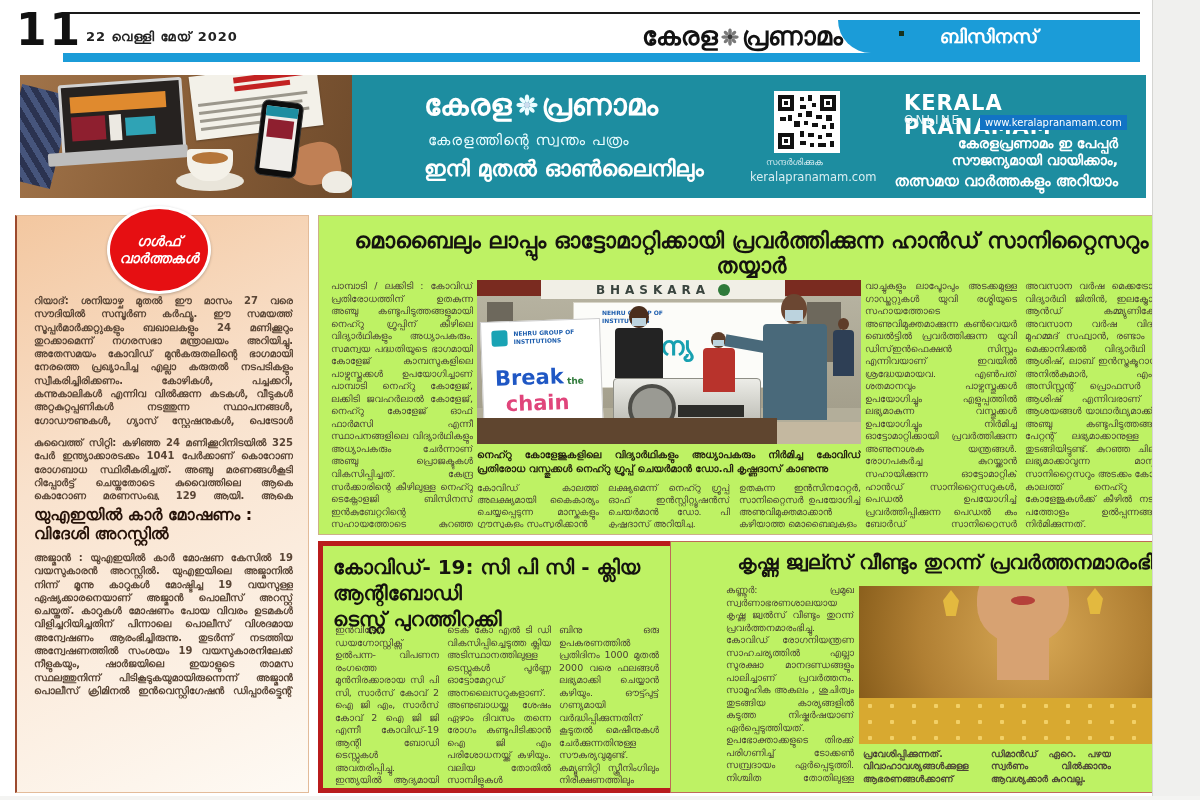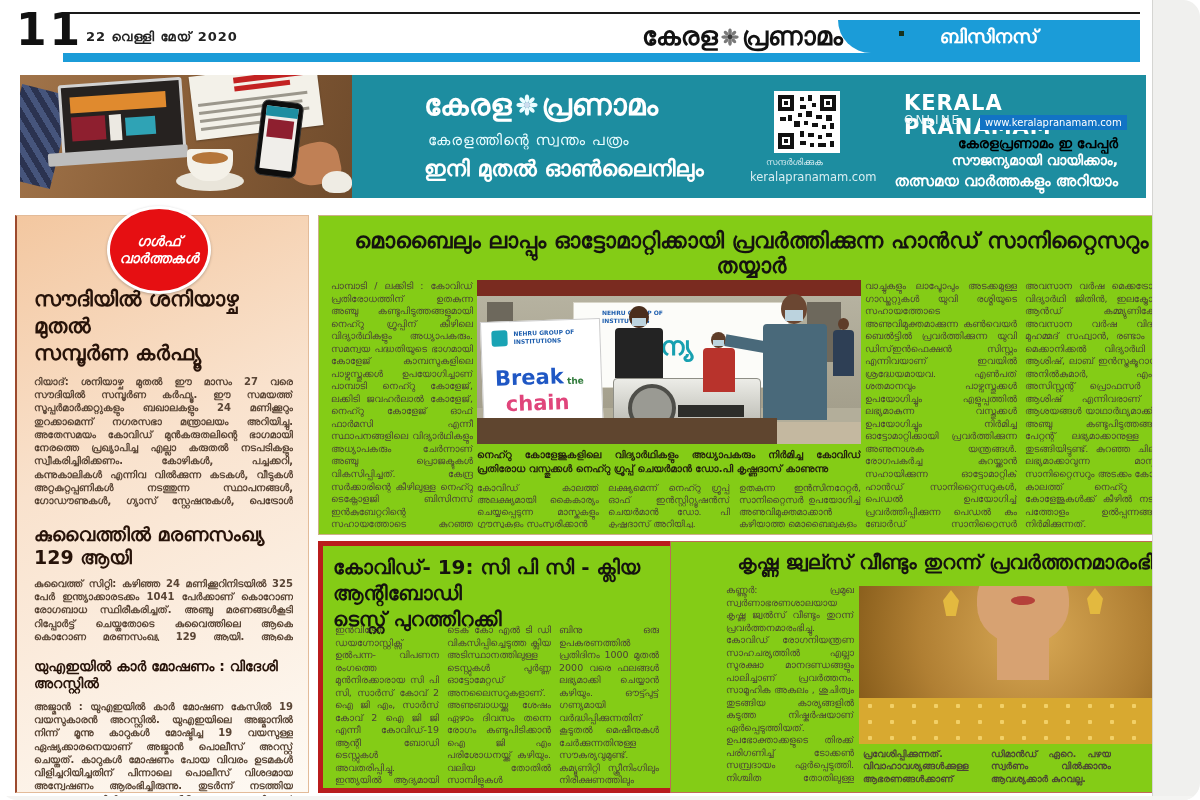--- a/index.html
+++ b/index.html
@@ -1,17 +1,17 @@
 <!DOCTYPE html>
 <html><head>
 <meta charset="utf-8">
 <style>
   html,body{margin:0;padding:0;background:#fff;}
   .page{position:relative;width:1200px;height:800px;background:#ffffff;overflow:hidden;
-        font-family:"DejaVu Sans","Liberation Sans",sans-serif;color:#222;border-radius:17px;}
+        font-family:"DejaVu Sans","Liberation Sans",sans-serif;color:#222;}
   .abs{position:absolute;}
   
   .top-rule{left:63px;top:12px;width:1077px;height:2px;background:#1a1a1a;}
   .page-num{left:16px;top:8px;font-size:44px;font-weight:800;letter-spacing:3px;color:#111;line-height:1;}
   .page-date{left:86px;top:29px;font-size:13px;font-weight:bold;color:#222;letter-spacing:1px;}
   .masthead{left:642px;top:21px;font-size:26px;font-weight:800;color:#121212;display:flex;align-items:center;gap:3px;}
   .section-tab{left:838px;top:20px;width:302px;height:33px;background:#1b9cd8;border-bottom-left-radius:44px;
                display:flex;align-items:center;justify-content:center;}
   .section-tab span{color:#fff;font-weight:bold;font-size:19px;text-align:center;}
   .reg-dot{left:899px;top:31px;width:5px;height:5px;background:#17321e;}
@@ -47,40 +47,40 @@
   .banner-teal{left:332px;top:0;width:794px;height:123px;background:#1d8da0;}
   .b-logo{left:72px;top:12px;font-size:30px;font-weight:800;color:#ffffff;display:flex;align-items:center;gap:4px;}
   .b-tagline{left:76px;top:56px;font-size:15px;color:#eafcff;letter-spacing:1px;}
   .b-subline{left:72px;top:81px;font-size:22px;font-weight:800;color:#ffffff;}
   .qr{left:422px;top:16px;width:66px;height:62px;background:#fff;padding:2px;box-sizing:border-box;}
   .qr-label{left:414px;top:82px;width:84px;text-align:left;font-size:9px;color:#cfe9ee;}
   .qr-url{left:398px;top:95px;width:116px;text-align:center;font-size:11.5px;color:#d8eef2;}
   .online-title{left:552px;top:16px;font-size:21px;font-weight:800;color:#ffffff;letter-spacing:1px;}
   .online-sub{left:552px;top:38px;font-size:12px;color:#dff2f5;letter-spacing:2px;}
   .online-url{left:628px;top:40px;background:#1273c4;color:#fff;font-size:10px;padding:2px 5px;}
-  .b-r1{right:28px;top:60px;font-size:14px;font-weight:bold;color:#000000;text-align:center;}
+  .b-r1{right:28px;top:60px;font-size:14px;font-weight:bold;color:#ffffff;text-align:center;}
   .b-r2{right:28px;top:77px;font-size:14px;font-weight:bold;color:#fff;text-align:right;}
   .b-r3{right:28px;top:97px;font-size:15px;font-weight:bold;color:#fff;text-align:right;}
   
   .gulf{left:15px;top:215px;width:294px;height:578px;box-sizing:border-box;
      background:linear-gradient(155deg,#f3c7a0 0%,#f9e2cd 40%,#fefaf4 100%);
      border:1px solid #e3bb99;border-left:2px solid #9c4a2e;padding:70px 15px 0 17px;}
   .gulf-badge{left:90px;top:-10px;width:98px;height:82px;background:#e60f12;border-radius:50%;
      border:3px solid #fff;display:flex;flex-direction:column;align-items:center;justify-content:center;
      box-shadow:0 1px 3px rgba(0,0,0,.25);}
   .gulf-badge span{color:#fff;font-weight:bold;font-style:italic;font-size:14px;line-height:1.25;
      white-space:pre-line;text-align:center;}
   .g-h1{font-size:21px;font-weight:800;color:#271309;line-height:1.28;white-space:pre-line;}
   .g-h2{font-size:19px;font-weight:800;color:#271309;margin-top:14px;}
-  .g-h3{font-size:14px;font-weight:800;color:#271309;margin-top:17px;}
+  .g-h3{font-size:16px;font-weight:800;color:#271309;margin-top:5px;}
   .g-body{font-size:10px;font-weight:600;color:#5a4636;text-align:justify;line-height:1.33;
      margin-top:8px;overflow:hidden;}
   .g-b1{height:134px;}.g-b2{height:64px;}.g-b3{height:148px;}
   
-  .art{background:#84cc16;box-sizing:border-box;}
+  .art{background:#bef264;box-sizing:border-box;}
   .main-art{left:318px;top:215px;width:868px;height:320px;border:1px solid #cdb089;border-right:2px solid #a04a30;}
   .main-headline{left:0;top:12px;width:100%;text-align:center;font-size:22px;font-weight:800;color:#15130f;}
   .bodytext{font-size:9.5px;color:#4b4237;text-align:justify;line-height:1.32;overflow:hidden;}
   .mcol1{left:12px;top:64px;width:142px;height:248px;}
   .mcol2{left:546px;top:64px;width:152px;height:248px;}
   .mcol3{left:706px;top:64px;width:152px;height:248px;}
   .mphoto{left:158px;top:64px;width:384px;height:164px;background:#b3ae9a;overflow:hidden;}
   .ph-maroon{left:0;top:0;width:100%;height:16px;background:#7a2b20;}
   .ph-wall{left:0;top:16px;width:100%;height:112px;background:linear-gradient(#b6b2a0,#a49f8c);}
   .ph-door{width:26px;height:60px;background:#6d685c;top:22px;}
@@ -269,38 +269,39 @@
       <div class="abs b-r2">സൗജന്യമായി വായിക്കാം,</div>
       <div class="abs b-r3">തത്സമയ വാർത്തകളും അറിയാം</div>
     </div>
   </div>
 
   <div class="abs gulf">
     <div class="abs gulf-badge">
       <span>ഗൾഫ്
 വാർത്തകൾ</span>
     </div>
-    <div class="g-h1">സൗദിയിൽ ശനിയാഴ്ച മുതൽ
-സമ്പൂർണ കർഫ്യൂ</div>
     <div class="g-body g-b1">റിയാദ്: ശനിയാഴ്ച മുതൽ ഈ മാസം 27 വരെ സൗദിയിൽ സമ്പൂർണ കർഫ്യൂ. ഈ സമയത്ത് സൂപ്പർമാർക്കറ്റുകളും ബഖാലകളും 24 മണിക്കൂറും തുറക്കാമെന്ന് നഗരസഭാ മന്ത്രാലയം അറിയിച്ചു. അതേസമയം കോവിഡ് മുൻകരുതലിന്റെ ഭാഗമായി നേരത്തെ പ്രഖ്യാപിച്ച എല്ലാ കരുതൽ നടപടികളും സ്വീകരിച്ചിരിക്കണം. കോഴികൾ, പച്ചക്കറി, കന്നുകാലികൾ എന്നിവ വിൽക്കുന്ന കടകൾ, വീടുകൾ അറ്റകുറ്റപ്പണികൾ നടത്തുന്ന സ്ഥാപനങ്ങൾ, ഗോഡൗണുകൾ, ഗ്യാസ് സ്റ്റേഷനുകൾ, പെട്രോൾ പമ്പുകളിലെ സർവീസ് കേന്ദ്രങ്ങൾ എന്നിവയ്ക്ക് ആറു മുതൽ ഉച്ചകഴിഞ്ഞ് മൂന്നുവരെ മാത്രമാണ് പ്രവർത്തിക്കാൻ അനുമതി. സെൻട്രൽ മാർക്കറ്റുകൾക്കും പെട്രോൾ സ്റ്റേഷനുകൾക്കും മുഴുവൻസമയ പ്രവർത്തനാനുമതിയുണ്ട്.</div>
-    <div class="g-h2">കുവൈത്തിൽ മരണസംഖ്യ 129 ആയി</div>
     <div class="g-body g-b2">കുവൈത്ത് സിറ്റി: കഴിഞ്ഞ 24 മണിക്കൂറിനിടയിൽ 325 പേർ ഇന്ത്യാക്കാരടക്കം 1041 പേർക്കാണ് കൊറോണ രോഗബാധ സ്ഥിരീകരിച്ചത്. അഞ്ചു മരണങ്ങൾകൂടി റിപ്പോർട്ട് ചെയ്തതോടെ കുവൈത്തിലെ ആകെ കൊറോണ മരണസംഖ്യ 129 ആയി. ആകെ കൊറോണ വൈറസ് ബാധയേറ്റവരുടെ എണ്ണം 18609 ആയി. ഇവരിൽ 5992 പേർ ഇന്ത്യാക്കാരാണ്.</div>
     <div class="g-h3">യുഎഇയിൽ കാർ മോഷണം : വിദേശി അറസ്റ്റിൽ</div>
     <div class="g-body g-b3">അജ്മാൻ : യുഎഇയിൽ കാർ മോഷണ കേസിൽ 19 വയസുകാരൻ അറസ്റ്റിൽ. യുഎഇയിലെ അജ്മാനിൽ നിന്ന് മൂന്നു കാറുകൾ മോഷ്ടിച്ച 19 വയസുള്ള ഏഷ്യക്കാരനെയാണ് അജ്മാൻ പൊലീസ് അറസ്റ്റ് ചെയ്തത്. കാറുകൾ മോഷണം പോയ വിവരം ഉടമകൾ വിളിച്ചറിയിച്ചതിന് പിന്നാലെ പൊലീസ് വിശദമായ അന്വേഷണം ആരംഭിച്ചിരുന്നു. തുടർന്ന് നടത്തിയ അന്വേഷണത്തിൽ സംശയം 19 വയസുകാരനിലേക്ക് നീളുകയും, ഷാർജയിലെ ഇയാളുടെ താമസ സ്ഥലത്തുനിന്ന് പിടികൂടുകയുമായിരുന്നെന്ന് അജ്മാൻ പൊലീസ് ക്രിമിനൽ ഇൻവെസ്റ്റിഗേഷൻ ഡിപ്പാർട്ട്മെന്റ് ഡയറക്ടർ ലഫ്. കേണൽ അഹ്മദ് സഈദ് അൽ നുഐമി അറിയിച്ചു. ചോദ്യം ചെയ്യലിൽ പ്രതി കുറ്റം സമ്മതിച്ചു. മോഷണം പോയ വാഹനങ്ങൾ രണ്ടു ദിവസത്തിനകം തന്നെ ഉടമകൾക്ക് കൈമാറാൻ സാധിച്ചു.</div>
   </div>
 
   <div class="abs art main-art">
     <div class="abs main-headline">മൊബൈലും ലാപ്പും ഓട്ടോമാറ്റിക്കായി പ്രവർത്തിക്കുന്ന ഹാൻഡ് സാനിറ്റൈസറും തയ്യാർ</div>
     <div class="abs bodytext mcol1">പാമ്പാടി / ലക്കിടി : കോവിഡ് പ്രതിരോധത്തിന് ഉതകുന്ന അഞ്ചു കണ്ടുപിടുത്തങ്ങളുമായി നെഹ്റു ഗ്രൂപ്പിന് കീഴിലെ വിദ്യാർഥികളും അധ്യാപകരും. സമന്വയ പദ്ധതിയുടെ ഭാഗമായി കോളേജ് കാമ്പസുകളിലെ പാഴ്വസ്തുക്കൾ ഉപയോഗിച്ചാണ് പാമ്പാടി നെഹ്റു കോളേജ്, ലക്കിടി ജവഹർലാൽ കോളേജ്, നെഹ്റു കോളേജ് ഓഫ് ഫാർമസി എന്നീ സ്ഥാപനങ്ങളിലെ വിദ്യാർഥികളും അധ്യാപകരും ചേർന്നാണ് അഞ്ചു പ്രൊജക്ടുകൾ വികസിപ്പിച്ചത്. കേന്ദ്ര സർക്കാരിന്റെ കീഴിലുള്ള നെഹ്റു ടെക്നോളജി ബിസിനസ് ഇൻകുബേറ്ററിന്റെ സഹായത്തോടെ കുറഞ്ഞ ചിലവിൽ പൊതുജനങ്ങൾക്കും സ്ഥാപനങ്ങൾക്കും ഈ സാങ്കേതിക വിദ്യ ലഭ്യമാക്കുകയാണ്</div>
 
     <div class="abs mphoto">
       <div class="abs ph-maroon"></div>
       <div class="abs ph-wall"></div>
       <div class="abs ph-door" style="left:10px;"></div>
       <div class="abs ph-door" style="left:330px;width:34px;"></div>
+      <div class="abs ph-banner">
+        <b>BHASKARA</b>
+        <span class="ph-embl"></span>
+      </div>
       <div class="abs backdrop">
         <div class="bd-mark"></div>
         <div class="bd-logo" style="left:28px;">NEHRU GROUP OF INSTITUTIONS</div>
         <div class="bd-big">മന്യ</div>
       </div>
       <div class="abs fgboard">
         <div class="fg-mark"></div>
         <div class="fg-org">NEHRU GROUP OF INSTITUTIONS</div>
         <div class="fg-break">Break</div>
         <div class="fg-the">the</div>

